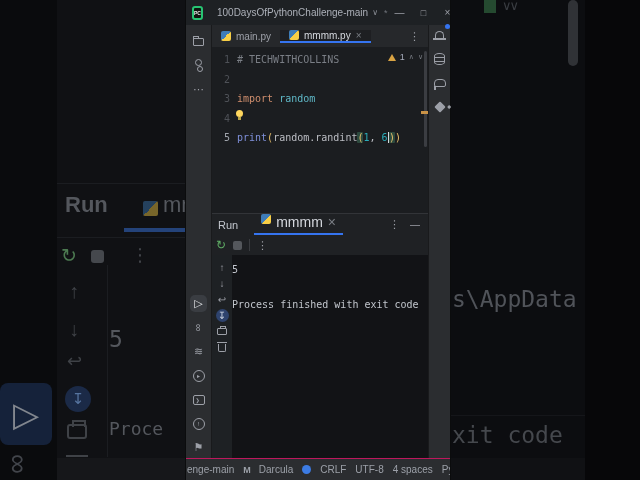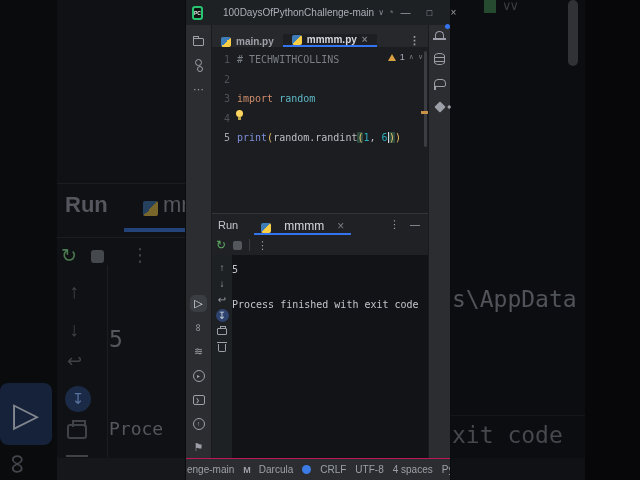--- a/index.html
+++ b/index.html
@@ -28,21 +28,21 @@
   .bg-printer, .bg-trash { position:absolute; left:10px; width:20px; height:15px; border:2px solid #3f4247; border-radius:3px; }
   .bg-printer { top:424px; } .bg-printer::before { content:""; position:absolute; left:3px; top:-6px; width:10px; height:5px; border:2px solid #3f4247; border-bottom:none; }
   .bg-trash { top:458px; border-radius:0 0 4px 4px; } .bg-trash::before { content:""; position:absolute; left:-3px; top:-5px; width:22px; height:2px; background:#3f4247; }
 
   
   .window { position:absolute; left:186px; top:0; width:264px; height:480px; background:#1e1f22; display:flex; flex-direction:column; box-shadow:0 0 0 1px #0b0c0d; }
   .titlebar { height:25px; background:#1e2124; display:flex; align-items:center; padding:0 4px 0 6px; flex:none; }
   .pc-logo { width:14px; height:14px; border-radius:3px; border:2px solid #27c472; background:#10130f; color:#e7ecе9; color:#e7ece9; font-size:5px; font-weight:bold; display:flex; align-items:center; justify-content:center; letter-spacing:0; }
   .burger { width:12px; margin-left:10px; display:flex; flex-direction:column; gap:2px; }
   .burger i { display:block; height:2px; background:#9da0a8; border-radius:1px; }
-  .win-title { margin-left:10px; font-size:10px; color:#acb0b8; white-space:nowrap; }
+  .win-title { margin-left:4px; font-size:10px; color:#acb0b8; white-space:nowrap; }
   .title-chev { font-size:8px; color:#8a8e96; margin-left:4px; }
   .title-mod { font-size:9px; color:#6f737a; margin-left:6px; }
   .win-controls { margin-left:auto; display:flex; }
   .win-btn { width:24px; height:21px; display:flex; align-items:center; justify-content:center; font-size:10px; color:#9da0a8; }
   .win-btn.max { font-size:9px; }
 
   .body-row { flex:1; display:flex; min-height:0; }
   .rail { background:#2b2d30; flex:none; display:flex; flex-direction:column; align-items:center; position:relative; }
   .rail-left { width:26px; border-right:1px solid #191a1c; padding-top:0; }
   .rail-right { width:22px; border-left:1px solid #191a1c; }
@@ -62,21 +62,21 @@
   .bell-dot { position:absolute; right:-2px; top:-2px; width:5px; height:5px; border-radius:50%; background:#3574f0; }
   .db-ic { width:11px; height:12px; border:1px solid #9da0a8; border-radius:5px / 3px; position:relative; }
   .db-ic::before, .db-ic::after { content:""; position:absolute; left:0; right:0; height:1px; background:#9da0a8; }
   .db-ic::before { top:3px; } .db-ic::after { top:7px; }
   .eleph-ic { width:12px; height:8px; border:1.5px solid #9da0a8; border-radius:4px 4px 2px 2px; position:relative; }
   .eleph-ic::before { content:""; position:absolute; left:-1px; bottom:-4px; width:2px; height:4px; background:#9da0a8; }
   .sparkle-ic { width:8px; height:8px; background:#9da0a8; transform:rotate(45deg); border-radius:1px; position:relative; }
   .sparkle-ic::before { content:""; position:absolute; right:-4px; top:-4px; width:3px; height:3px; background:#9da0a8; border-radius:1px; }
 
   .center { flex:1; display:flex; flex-direction:column; min-width:0; }
-  .tabbar { height:22px; background:#26282b; display:flex; align-items:flex-end; flex:none;font-weight:bold; }
+  .tabbar { height:22px; background:#26282b; display:flex; align-items:center; flex:none; }
   .tab { display:flex; align-items:center; gap:5px; padding:0 9px; font-size:10px; color:#9da0a8; }
   .tab.active { background:#1e1f22; color:#d5d8de; border-bottom:2px solid #3574f0; }
   .tab .close { color:#7a7e85; font-size:10px; }
   .py-ic { width:10px; height:10px; border-radius:2px; background:linear-gradient(135deg,#3e7cb8 0 50%, #f7ce46 50% 100%); flex:none; }
   .tab-kebab { margin-left:auto; display:flex; align-items:center; padding:0 8px; color:#9da0a8; font-size:11px; }
 
   .editor { position:relative; height:166px; background:#1b1d20; padding-top:3px; font-family:"DejaVu Sans Mono", monospace; font-size:10px; flex:none; overflow:hidden; }
   .cl { height:19.6px; line-height:19.6px; display:flex; white-space:pre; }
   .lnum { width:18px; text-align:right; color:#4e5157; flex:none; padding-right:0; }
   .lcode { padding-left:7px; }
@@ -93,21 +93,21 @@
   .bulb::after { content:""; position:absolute; left:2px; top:7px; width:3px; height:3px; background:#b9a548; }
   .inspect-widget { position:absolute; right:5px; top:5px; display:flex; align-items:center; gap:4px; font-family:"Liberation Sans",sans-serif; }
   .warn-tri { width:0; height:0; border-left:4px solid transparent; border-right:4px solid transparent; border-bottom:7px solid #d9a343; }
   .warn-count { font-size:9px; color:#a8adbd; }
   .insp-chev { font-size:7px; color:#787c83; }
   .ed-scroll { position:absolute; right:1px; top:4px; width:3px; height:96px; background:#3b3d42; border-radius:2px; }
   .ed-warn-tick { position:absolute; right:0; top:64px; width:7px; height:3px; background:#c99246; }
 
   .run-header { height:22px; border-top:1px solid #323438; background:#1f2124; display:flex; align-items:stretch; flex:none; }
   .run-title { display:flex; align-items:center; font-size:11px; color:#c2c6cd; padding:0 8px 0 6px; }
-  .run-tab { display:flex; align-items:flex-end; gap:13px; padding:0 7px; font-size:12px; color:#d5d8de; border-bottom:2px solid #3574f0; margin-left:8px; }
+  .run-tab { display:flex; align-items:flex-start; gap:5px; padding:0 7px; font-size:14px; color:#d5d8de; border-bottom:2px solid #3574f0; margin-left:8px; }
   .run-head-right { margin-left:auto; display:flex; align-items:center; gap:10px; padding-right:8px; color:#9da0a8; }
   .run-toolbar { height:20px; background:#1f2124; display:flex; align-items:center; gap:7px; padding-left:4px; flex:none; }
   .rerun-ic { color:#5fad65; font-size:12px; line-height:1; }
   .stop-ic { width:9px; height:9px; border-radius:2px; background:#54575c; }
   .tb-div { width:1px; height:12px; background:#3a3c40; }
   .kebab { color:#9da0a8; font-size:11px; }
 
   .console { flex:1; display:flex; min-height:0; }
   .con-gutter { width:20px; background:#1e2124; display:flex; flex-direction:column; align-items:center; padding-top:6px; gap:3px; flex:none; }
   .cg-ic { width:13px; height:13px; display:flex; align-items:center; justify-content:center; color:#9da0a8; font-size:10px; flex:none; }

